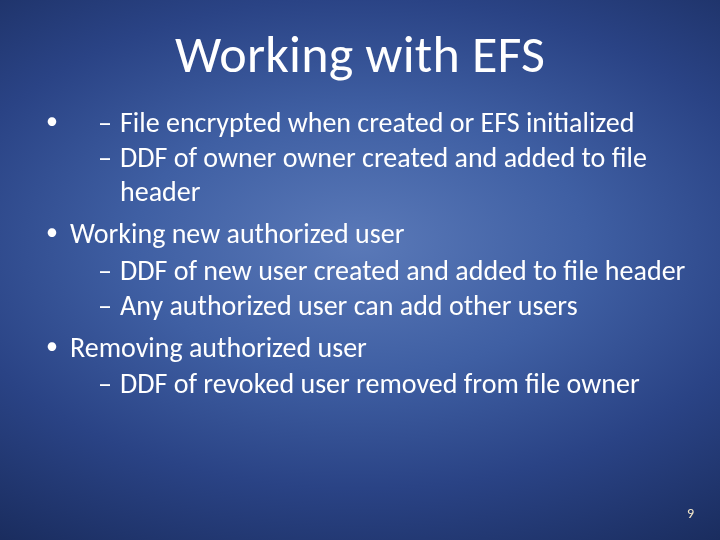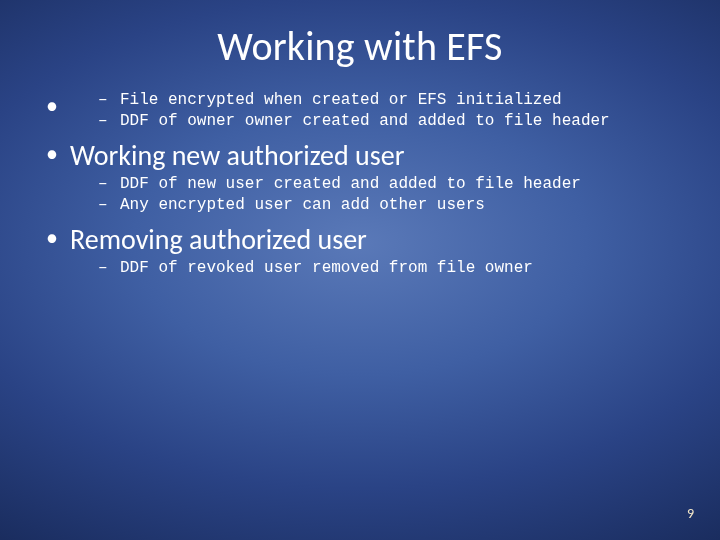--- a/index.html
+++ b/index.html
@@ -13,21 +13,21 @@
   .slide {
     width: 720px;
     height: 540px;
     background: radial-gradient(ellipse 90% 70% at 50% 45%, #5a79b8 0%, #3f5fa3 35%, #2a4385 65%, #182a5a 100%);
     color: #ffffff;
     position: relative;
     box-sizing: border-box;
   }
   .title {
     text-align: center;
-    font-size: 40px;
+    font-size: 52px;
     font-weight: 400;
     padding-top: 22px;
     letter-spacing: 0.2px;
   }
   .content {
     padding: 18px 30px 0 30px;
     font-size: 26px;
     line-height: 1.22;
   }
   ul.lvl1 {
@@ -49,23 +49,22 @@
     font-size: 24px;
   }
   ul.lvl2 {
     list-style: none;
     margin: 2px 0 8px 0;
     padding: 0 0 0 28px;
   }
   ul.lvl2 > li {
     position: relative;
     padding-left: 22px;
-    font-size: 16px;
+    font-size: 28px;
     margin-bottom: 1px;
-    font-family: Liberation Mono, monospace;
   }
   ul.lvl2 > li::before {
     content: "–";
     position: absolute;
     left: 0;
     top: 0;
   }
   .pagenum {
     position: absolute;
     bottom: 18px;
@@ -84,21 +83,21 @@
       <li>
         <ul class="lvl2">
           <li>File encrypted when created or EFS initialized</li>
           <li>DDF of owner owner created and added to file header</li>
         </ul>
       </li>
       <li>
         <span>Working new authorized user</span>
         <ul class="lvl2">
           <li>DDF of new user created and added to file header</li>
-          <li>Any encrypted user can add other users</li>
+          <li>Any authorized user can add other users</li>
         </ul>
       </li>
       <li>
         <span>Removing authorized user</span>
         <ul class="lvl2">
           <li>DDF of revoked user removed from file owner</li>
         </ul>
       </li>
     </ul>
   </div>

